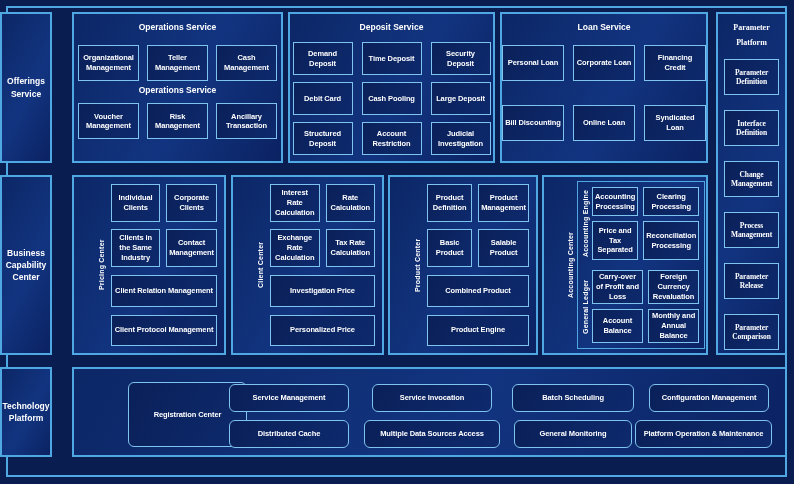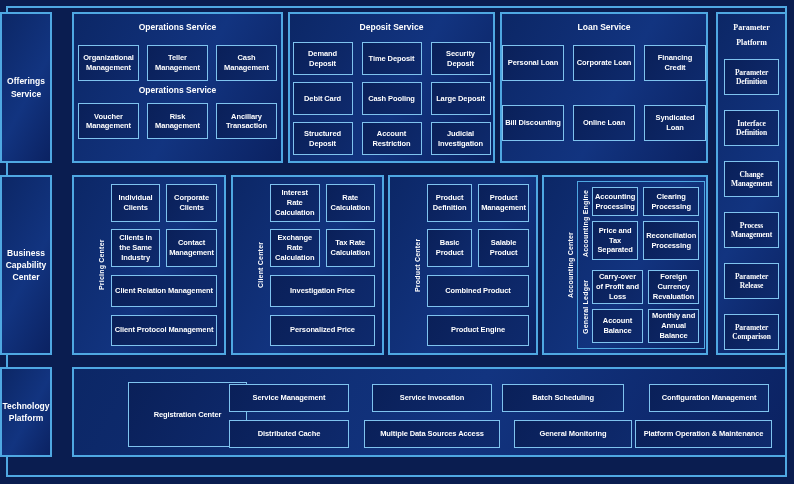--- a/index.html
+++ b/index.html
@@ -43,21 +43,21 @@
   .grid2{display:grid;grid-template-columns:1fr 1fr;gap:7px 6px;}
   .grid2 .bx{height:38px;}
   .wide{height:32px;margin-top:8px;}
   
   .acc-inner{flex:1;border:1px solid #4fa8e2;margin:4px 4px 4px 0;display:flex;flex-direction:column;}
   .acc-section{flex:1;display:flex;}
   .acc-label{width:14px;flex:0 0 14px;}
   .acc-grid{flex:1;display:grid;grid-template-columns:1fr 1fr;gap:5px;padding:5px 5px 5px 0;}
   
   .tech-panel{position:absolute;}
-  .tech-panel .bx{position:absolute;}
+  .tech-panel .bx{position:absolute;border-radius:6px;}
 </style>
 </head>
 <body>
 
 <div class="canvas">
   <div class="frame"></div>
 
   <div class="rail-box" style="top:12px;height:151px;">
     <span>Offerings Service</span>
   </div>
@@ -189,20 +189,20 @@
           <div class="bx">Monthly and Annual Balance</div>
         </div>
       </div>
     </div>
   </div>
 
   <div class="panel tech-panel" style="left:72px;top:367px;width:715px;height:90px;">
     <div class="bx" style="left:14px;top:13px;width:119px;height:65px;font-size:7.5px;margin-left:40px;">Registration Center</div>
     <div class="bx" style="left:155px;top:15px;width:120px;height:28px;">Service Management</div>
     <div class="bx" style="left:298px;top:15px;width:120px;height:28px;">Service Invocation</div>
-    <div class="bx" style="left:428px;top:15px;width:122px;height:28px;">Batch Scheduling</div>
+    <div class="bx" style="left:438px;top:15px;width:122px;height:28px;">Batch Scheduling</div>
     <div class="bx" style="left:575px;top:15px;width:120px;height:28px;">Configuration Management</div>
     <div class="bx" style="left:155px;top:51px;width:120px;height:28px;">Distributed Cache</div>
     <div class="bx" style="left:290px;top:51px;width:136px;height:28px;">Multiple Data Sources Access</div>
     <div class="bx" style="left:440px;top:51px;width:118px;height:28px;">General Monitoring</div>
     <div class="bx" style="left:561px;top:51px;width:137px;height:28px;">Platform Operation &amp; Maintenance</div>
   </div>
 </div>
 
 </body></html>

